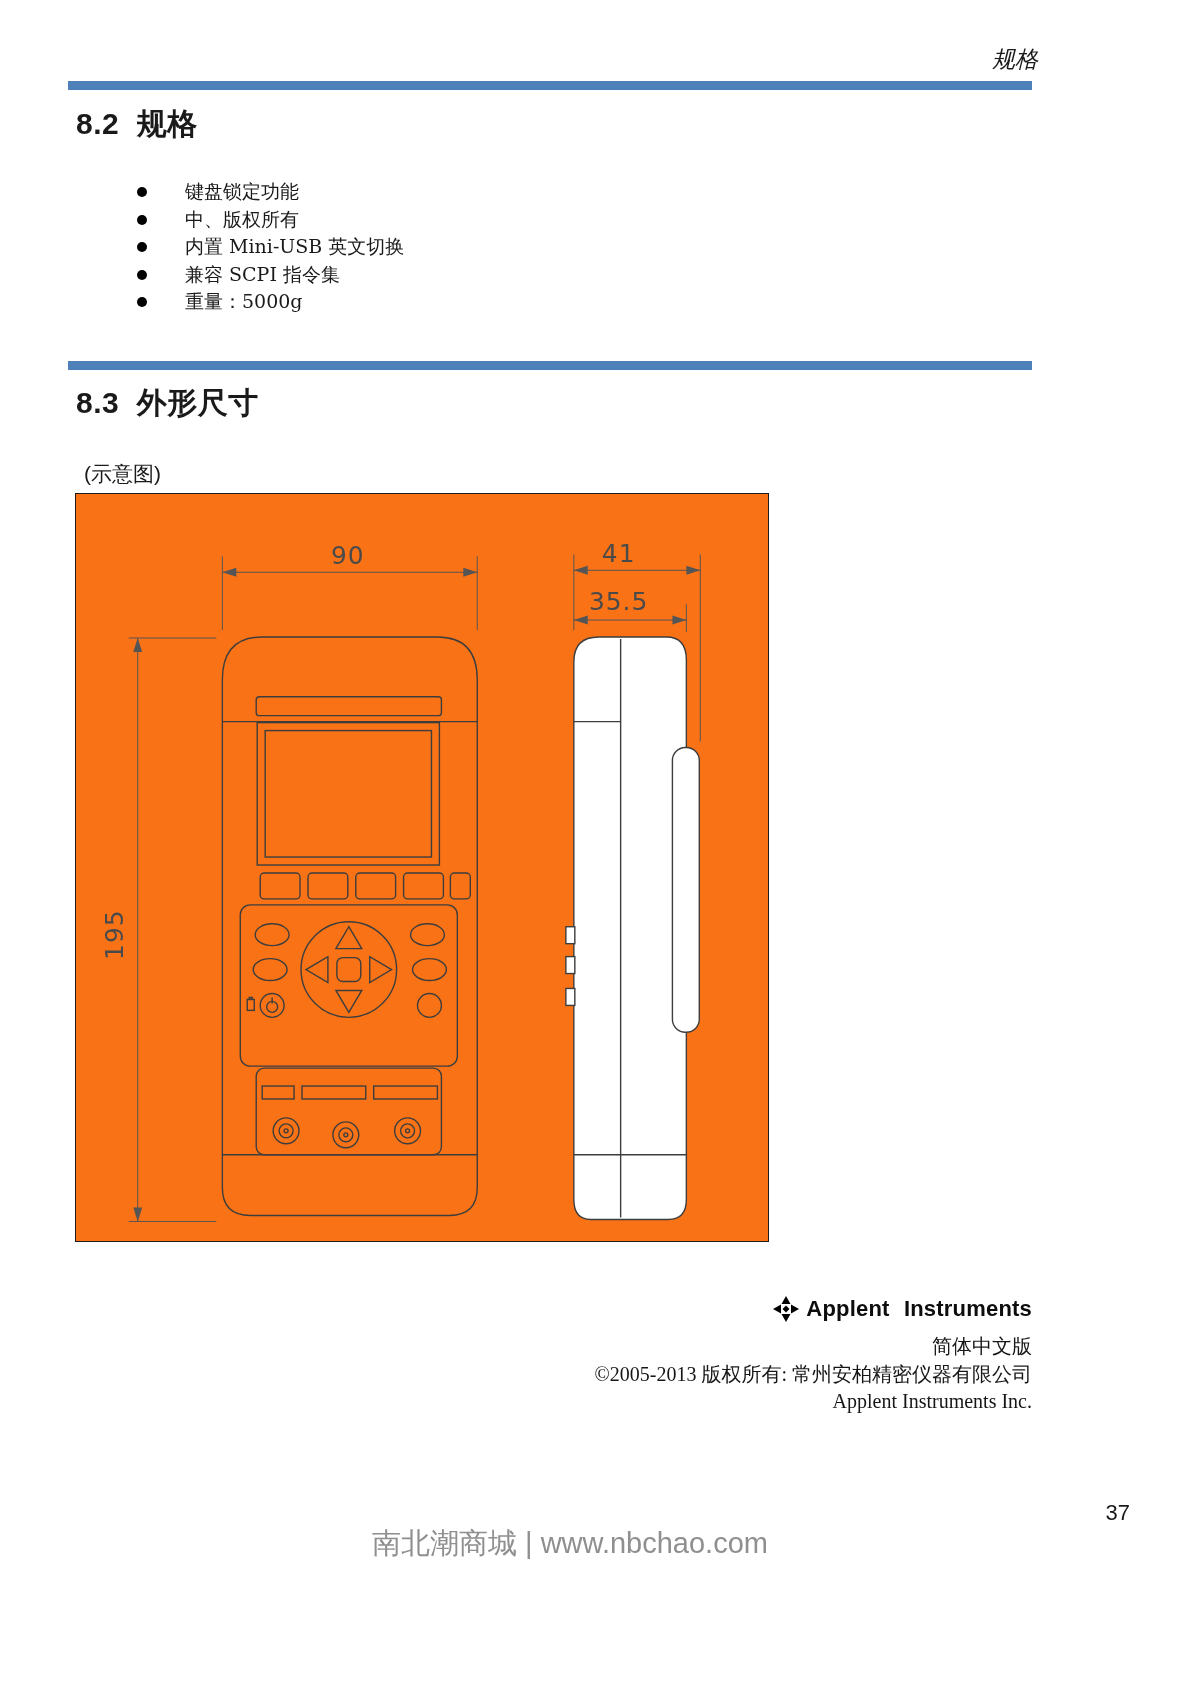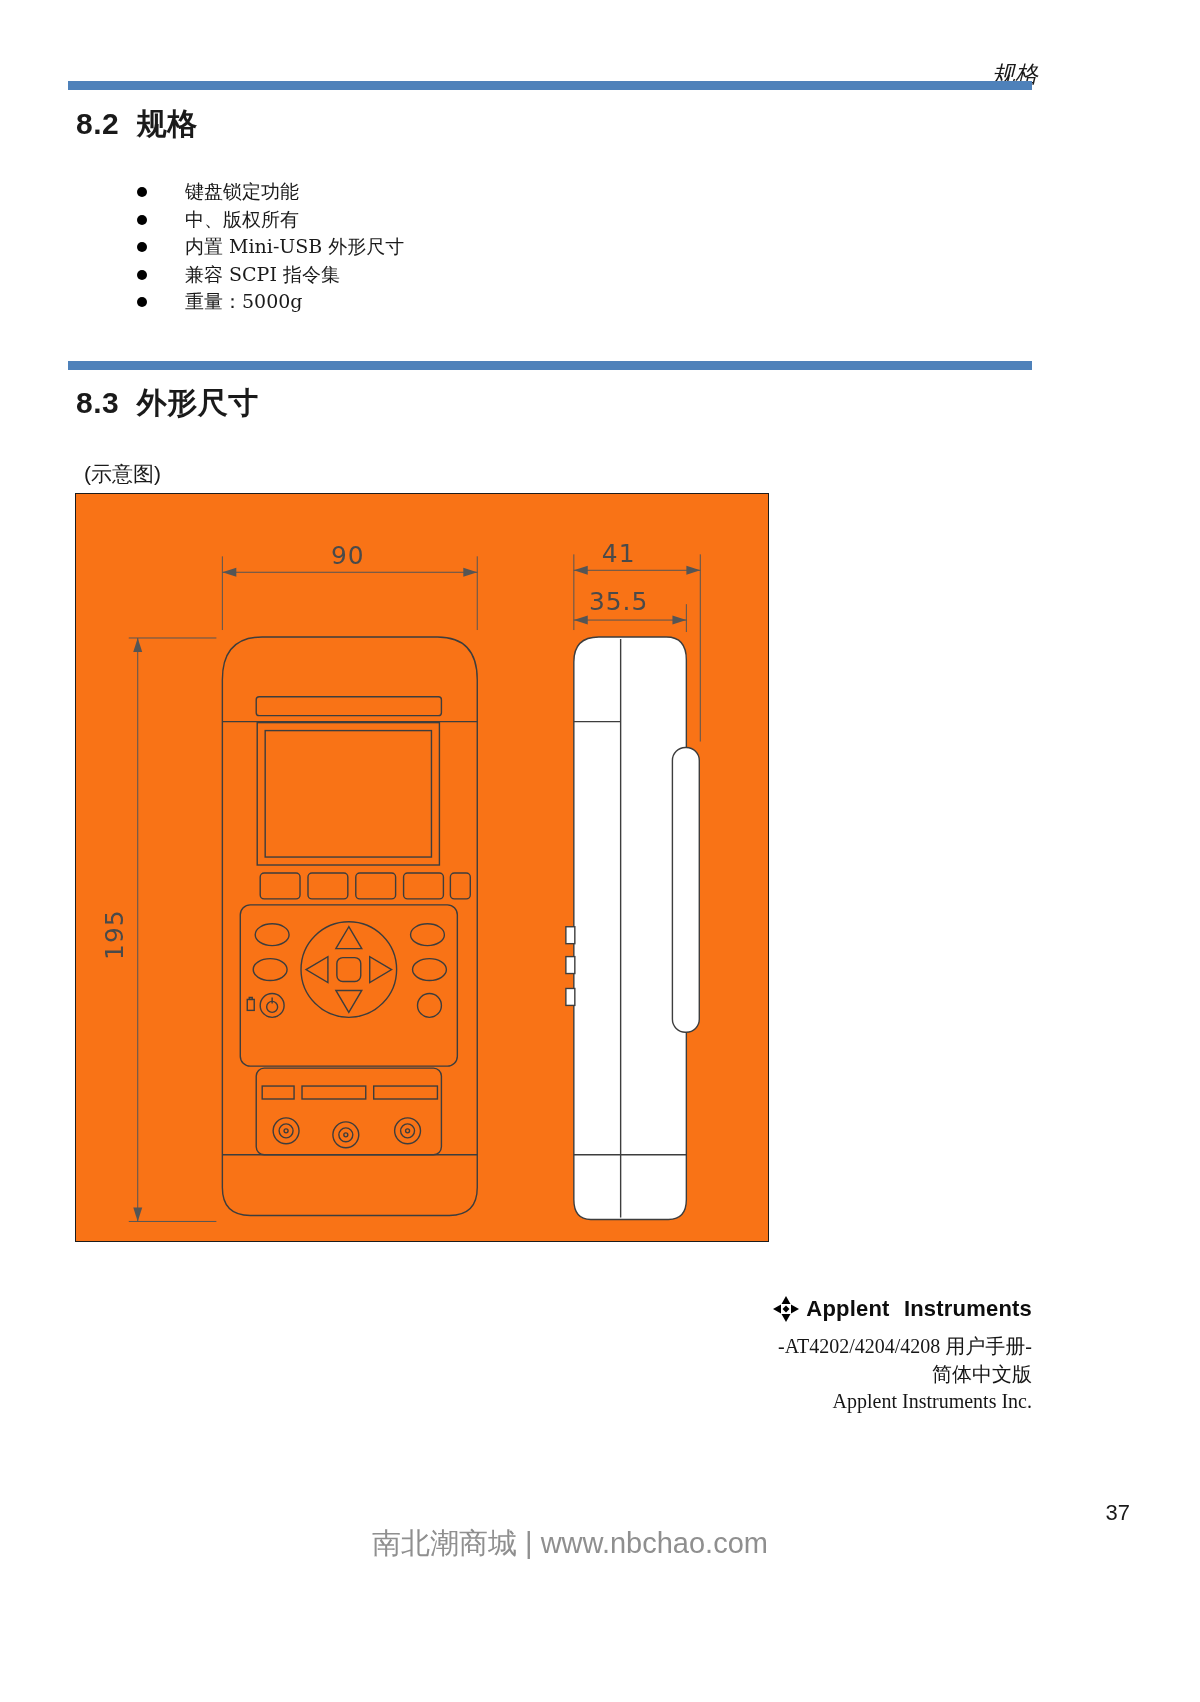--- a/index.html
+++ b/index.html
@@ -7,21 +7,21 @@
   body {
     width: 1200px; height: 1702px;
     position: relative;
     font-family: "Liberation Sans", sans-serif;
     color: #1a1a1a;
     overflow: hidden;
   }
   .abs { position: absolute; }
 
   .running-title {
-    right: 162px; top: 59px;
+    right: 162px; top: 44px;
     font-family: "DejaVu Serif", serif;
     font-style: italic;
     font-size: 23px;
   }
   .rule {
     left: 68px; width: 964px; height: 9px;
     background: #4e81ba;
   }
   .rule1 { top: 81px; }
   .rule2 { top: 361px; }
@@ -108,21 +108,21 @@
 <body>
 
 <div class="abs running-title">规格</div>
 <div class="abs rule rule1"></div>
 
 <h2 class="abs section-title title82">8.2  规格</h2>
 
 <ul class="abs bullet-list">
   <li><span class="dot"></span><span>键盘锁定功能</span></li>
   <li><span class="dot"></span><span>中、版权所有</span></li>
-  <li><span class="dot"></span><span>内置 Mini-USB 外形尺寸</span></li>
+  <li><span class="dot"></span><span>内置 Mini-USB 英文切换</span></li>
   <li><span class="dot"></span><span>兼容 SCPI 指令集</span></li>
   <li><span class="dot"></span><span>重量：5000g</span></li>
 </ul>
 
 <div class="abs rule rule2"></div>
 
 <h2 class="abs section-title title83">8.3  外形尺寸</h2>
 
 <div class="abs caption">(示意图)</div>
 
@@ -233,19 +233,19 @@
       <polygon points="13,26 17.5,18 8.5,18"></polygon>
       <polygon points="0,13 8,8.5 8,17.5"></polygon>
       <polygon points="26,13 18,8.5 18,17.5"></polygon>
       <polygon points="13,9.5 16.5,13 13,16.5 9.5,13"></polygon>
     </g>
   </svg>
   <span class="brand-text">Applent Instruments</span>
 </div>
 
 <div class="abs colophon">
-  <div>-AT4202/4204/4208 用户手册-</div>
   <div>简体中文版</div>
+  <div>©2005-2013 版权所有: 常州安柏精密仪器有限公司</div>
   <div>Applent Instruments Inc.</div>
 </div>
 
 <div class="abs page-number">37</div>
 <div class="abs site-footer">南北潮商城 | www.nbchao.com</div>
 
 </body></html>

